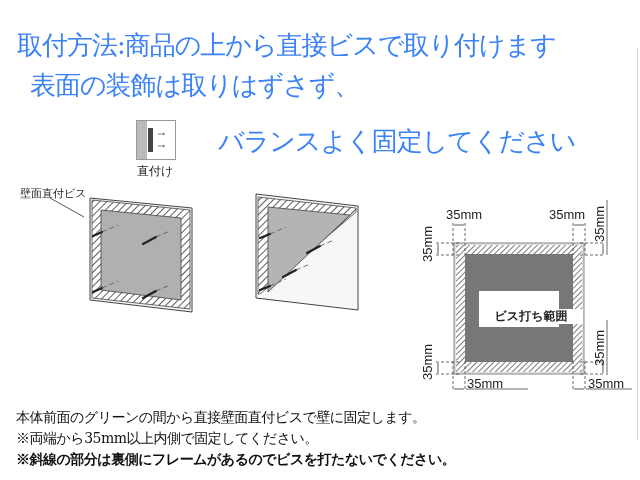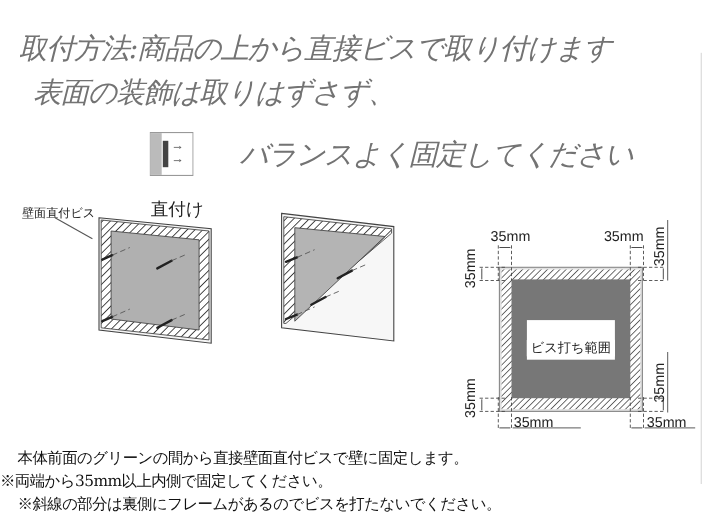--- a/index.html
+++ b/index.html
@@ -1,19 +1,19 @@
 <!DOCTYPE html>
 <html><head>
 <meta charset="utf-8">
 <style>
   html, body { margin:0; padding:0; }
   body { width:640px; height:480px; background:#ffffff; position:relative; overflow:hidden;
          font-family:"DejaVu Serif", serif; color:#1a1a1a; }
   .abs { position:absolute; }
-  .title-line { font-family:"DejaVu Serif", serif; font-size:26px; letter-spacing:-1px; white-space:nowrap; line-height:1; color:#737373;font-style:italic; }
+  .title-line { font-family:"DejaVu Serif", serif; font-size:26px; letter-spacing:-1px; white-space:nowrap; line-height:1; color:#3b82f6; }
   .note { font-family:"DejaVu Serif", serif; font-size:14px; white-space:nowrap; line-height:1; color:#111; letter-spacing:-0.5px; }
   .small-label { font-family:"DejaVu Sans", sans-serif; font-size:11px; white-space:nowrap; color:#222; }
   .dim { font-family:"Liberation Sans", sans-serif; font-size:13px; color:#222; white-space:nowrap; }
   .dim-v { transform:rotate(-90deg); transform-origin:left top; }
   .range-label { font-family:"DejaVu Sans", sans-serif; font-size:12px; background:#fff; color:#222; text-align:center; line-height:15px; }
   .edge-line { background:#d8d8d8; }
 </style>
 </head>
 <body>
 
@@ -27,21 +27,21 @@
   <svg width="40" height="40" viewBox="0 0 40 40">
     <rect x="0.5" y="0.5" width="39" height="39" fill="#fff" stroke="#999"></rect>
     <rect x="1" y="1" width="10" height="38" fill="#bbb"></rect>
     <rect x="12" y="8" width="5" height="24" fill="#444"></rect>
     <line x1="22" y1="14" x2="27" y2="14" stroke="#666" stroke-width="0.8"></line>
     <polygon points="27,12.5 29,14 27,15.5" fill="#666"></polygon>
     <line x1="22" y1="26" x2="27" y2="26" stroke="#666" stroke-width="0.8"></line>
     <polygon points="27,24.5 29,26 27,27.5" fill="#666"></polygon>
   </svg>
 </div>
-<div class="abs small-label" style="left:137px; top:180px; font-size:16px;">直付け</div>
+<div class="abs small-label" style="left:137px; top:163px; font-size:12px;">直付け</div>
 
 <div class="abs small-label" style="left:20px; top:186px;">壁面直付ビス</div>
 <div class="abs" style="left:40px; top:190px; width:160px; height:125px;">
   <svg width="160" height="125" viewBox="0 0 160 125">
     <defs>
       <pattern id="hatchA" width="5" height="5" patternUnits="userSpaceOnUse" patternTransform="rotate(45)">
         <rect width="5" height="5" fill="#fff"></rect>
         <line x1="0" y1="0" x2="0" y2="5" stroke="#333" stroke-width="1.6"></line>
       </pattern>
     </defs>
@@ -146,26 +146,26 @@
       <line x1="186" y1="194" x2="232" y2="194"></line>
       <line x1="207" y1="5" x2="207" y2="60"></line>
       <line x1="207" y1="125" x2="207" y2="180"></line>
     </g>
 
     <rect x="79" y="96" width="80" height="36" fill="#fff"></rect>
   </svg>
 </div>
 
 <div class="abs range-label" style="left:479px; top:293px; width:80px;margin-top:16px;">壁面直付</div>
-<div class="abs range-label" style="left:479px; top:309px; width:80px;">ビス打ち範囲</div>
+<div class="abs range-label" style="left:479px; top:309px; width:104px;font-weight:bold;">ビス打ち範囲</div>
 
 <div class="abs dim" style="left:446px; top:207px;">35mm</div>
 <div class="abs dim" style="left:549px; top:207px;">35mm</div>
 <div class="abs dim dim-v" style="left:420px; top:262px;">35mm</div>
 <div class="abs dim dim-v" style="left:592px; top:242px;">35mm</div>
 <div class="abs dim dim-v" style="left:420px; top:380px;">35mm</div>
 <div class="abs dim dim-v" style="left:592px; top:366px;">35mm</div>
 <div class="abs dim" style="left:467px; top:376px;">35mm</div>
 <div class="abs dim" style="left:588px; top:376px;">35mm</div>
 
 <div class="abs note" style="left:16px; top:410px;">本体前面のグリーンの間から直接壁面直付ビスで壁に固定します。</div>
-<div class="abs note" style="left:0; top:431px;">※両端から35mm以上内側で固定してください。</div>
-<div class="abs note" style="left:16px; top:452px;">※斜線の部分は裏側にフレームがあるのでビスを打たないでください。</div>
+<div class="abs note" style="left:16px; top:431px;">※両端から35mm以上内側で固定してください。</div>
+<div class="abs note" style="left:16px; top:452px;font-weight:bold;">※斜線の部分は裏側にフレームがあるのでビスを打たないでください。</div>
 
 </body></html>

